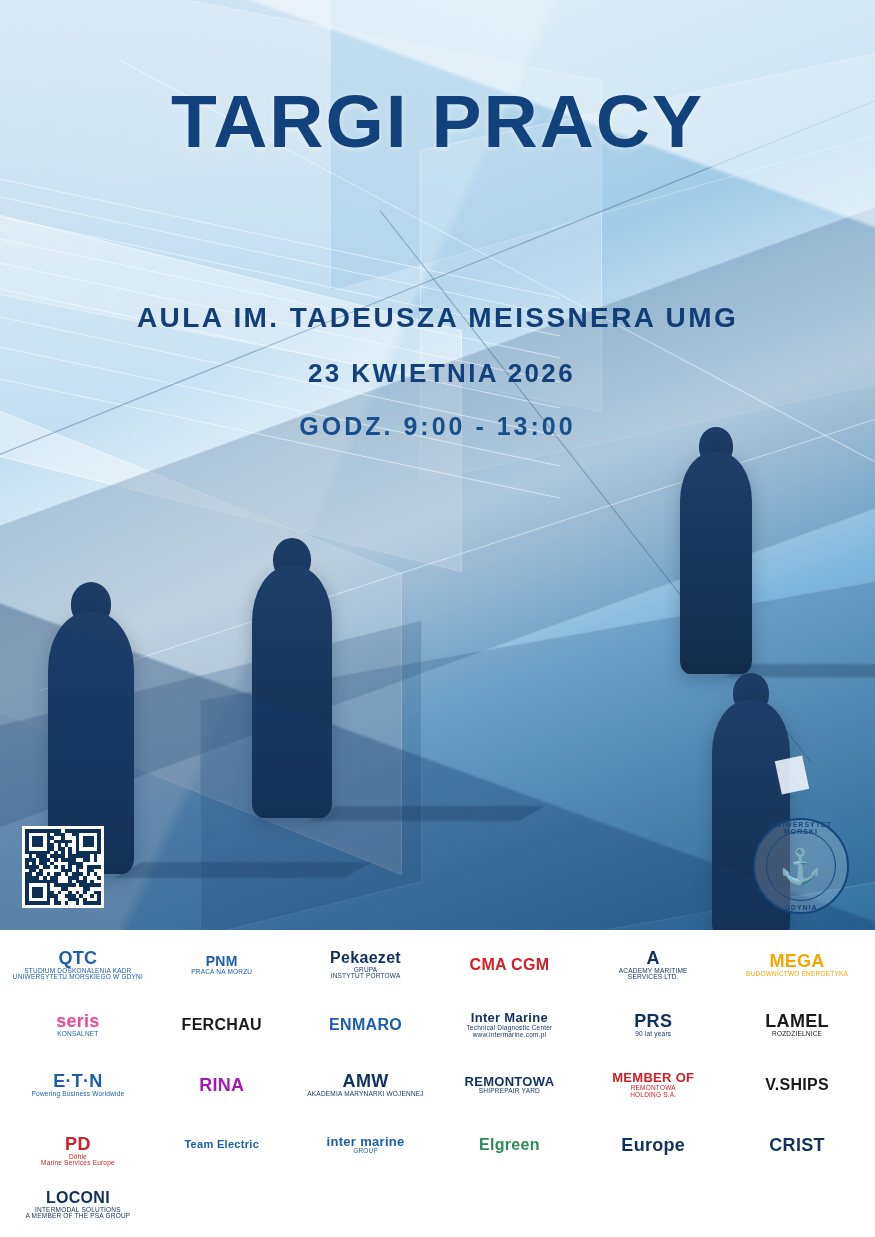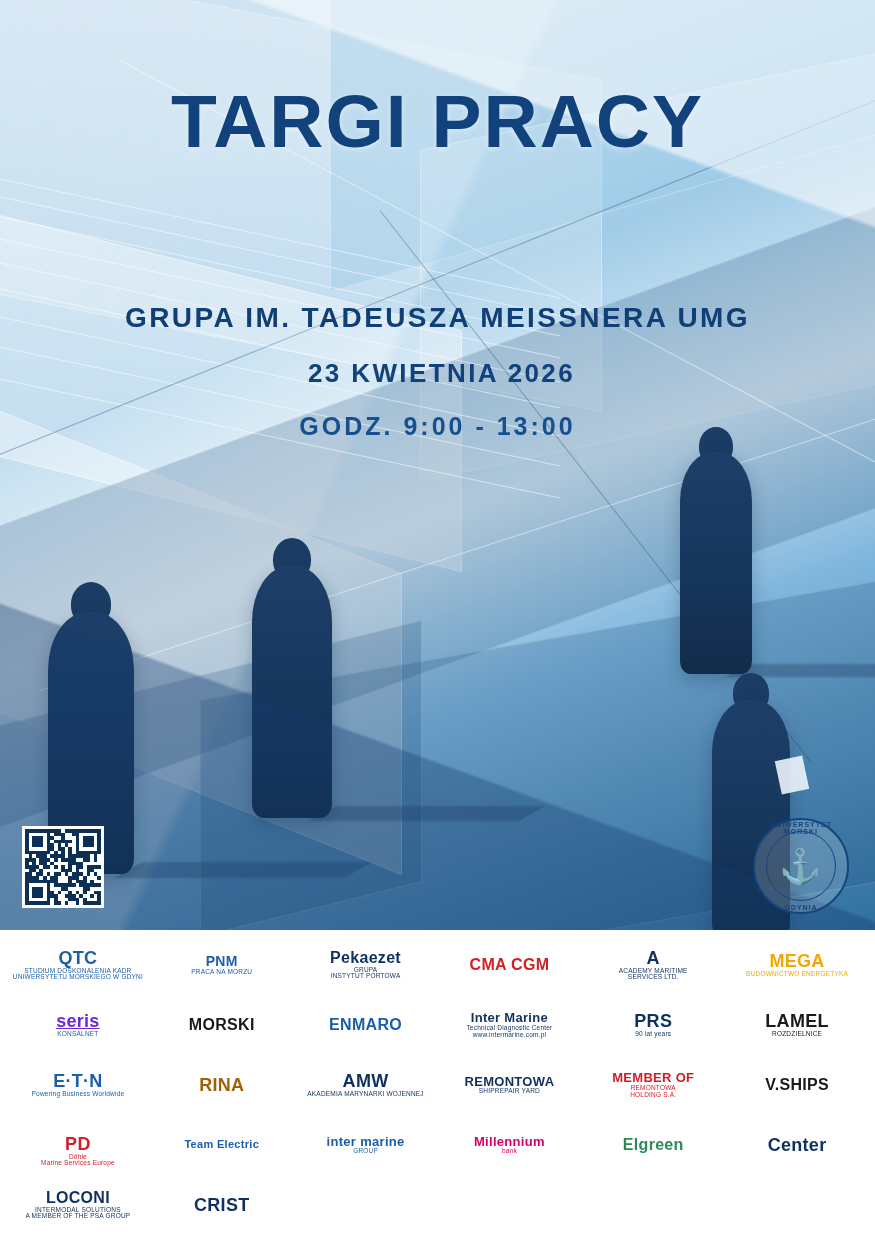--- a/index.html
+++ b/index.html
@@ -330,21 +330,21 @@
     </div>
 
     <div class="figure f4">
       <div class="fig-head"></div>
       <div class="fig-body"></div>
       <div class="paper"></div>
     </div>
   </div>
 
   <div class="title">TARGI PRACY</div>
-  <div class="venue">GRUPA IM. TADEUSZA MEISSNERA UMG</div>
+  <div class="venue">AULA IM. TADEUSZA MEISSNERA UMG</div>
   <div class="date">23 KWIETNIA 2026</div>
   <div class="time">GODZ. 9:00 - 13:00</div>
 
   <div class="qr">
     <div class="qr-grid" id="qr-grid">
         <i></i>
         <i></i>
         <i></i>
         <i></i>
         <i></i>
@@ -832,27 +832,27 @@
           </div>
         </div>
         <div class="logo">
           <div class="lw">
             <div class="l-main" style="color: rgb(242, 168, 0); font-size: 18px; letter-spacing: 0.3px;">MEGA</div>
             <div class="l-sub" style="color: rgb(242, 168, 0);">BUDOWNICTWO ENERGETYKA</div>
           </div>
         </div>
         <div class="logo">
           <div class="lw">
-            <div class="l-main" style="color: #6d28d9; font-size: 18px; letter-spacing: 0.3px; text-decoration: underline;">seris</div>
+            <div class="l-main" style="color: #ec4899; font-size: 18px; letter-spacing: 0.3px;">seris</div>
             <div class="l-sub" style="color: rgb(27, 95, 168);">KONSALNET</div>
           </div>
         </div>
         <div class="logo">
           <div class="lw">
-            <div class="l-main" style="color: rgb(26, 26, 26); font-size: 16px; letter-spacing: 0.3px;">MORSKI</div>
+            <div class="l-main" style="color: rgb(26, 26, 26); font-size: 16px; letter-spacing: 0.3px;">FERCHAU</div>
           </div>
         </div>
         <div class="logo">
           <div class="lw">
             <div class="l-main" style="color: rgb(27, 95, 168); font-size: 16px; letter-spacing: 0.3px;">ENMARO</div>
           </div>
         </div>
         <div class="logo">
           <div class="lw">
             <div class="l-main" style="color: rgb(16, 49, 94); font-size: 13px; letter-spacing: 0.3px;">Inter Marine</div>
@@ -873,21 +873,21 @@
           </div>
         </div>
         <div class="logo">
           <div class="lw">
             <div class="l-main" style="color: rgb(27, 95, 168); font-size: 18px; letter-spacing: 0.3px;">E·T·N</div>
             <div class="l-sub" style="color: rgb(27, 95, 168);">Powering Business Worldwide</div>
           </div>
         </div>
         <div class="logo">
           <div class="lw">
-            <div class="l-main" style="color: #a16207; font-size: 18px; letter-spacing: 0.3px;">RINA</div>
+            <div class="l-main" style="color: #a21caf; font-size: 18px; letter-spacing: 0.3px;">RINA</div>
           </div>
         </div>
         <div class="logo">
           <div class="lw">
             <div class="l-main" style="color: rgb(16, 49, 94); font-size: 18px; letter-spacing: 0.3px;">AMW</div>
             <div class="l-sub" style="color: rgb(16, 49, 94);">AKADEMIA MARYNARKI WOJENNEJ</div>
           </div>
         </div>
         <div class="logo">
           <div class="lw">
@@ -920,42 +920,36 @@
           </div>
         </div>
         <div class="logo">
           <div class="lw">
             <div class="l-main" style="color: rgb(27, 95, 168); font-size: 13px; letter-spacing: 0.3px;">inter marine</div>
             <div class="l-sub" style="color: rgb(27, 95, 168);">GROUP</div>
           </div>
         </div>
         <div class="logo">
           <div class="lw">
-            <div class="l-main" style="color: rgb(214, 0, 109); font-size: 13px; letter-spacing: 0.3px;">Millennium</div>
-            <div class="l-sub" style="color: rgb(214, 0, 109);">bank</div>
-          </div>
-        </div>
-        <div class="logo">
-          <div class="lw">
             <div class="l-main" style="color: rgb(46, 139, 87); font-size: 16px; letter-spacing: 0.3px;">Elgreen</div>
           </div>
         </div>
         <div class="logo">
           <div class="lw">
-            <div class="l-main" style="color: rgb(16, 49, 94); font-size: 18px; letter-spacing: 0.3px;">Center</div>
+            <div class="l-main" style="color: rgb(16, 49, 94); font-size: 18px; letter-spacing: 0.3px;">Europe</div>
+          </div>
+        </div>
+        <div class="logo">
+          <div class="lw">
+            <div class="l-main" style="color: rgb(16, 49, 94); font-size: 18px; letter-spacing: 0.3px;">CRIST</div>
           </div>
         </div>
         <div class="logo">
           <div class="lw">
             <div class="l-main" style="color: rgb(16, 49, 94); font-size: 16px; letter-spacing: 0.3px;">LOCONI</div>
             <div class="l-sub" style="color: rgb(16, 49, 94);">INTERMODAL SOLUTIONS</div>
             <div class="l-sub" style="color: rgb(16, 49, 94);">A MEMBER OF THE PSA GROUP</div>
           </div>
         </div>
-        <div class="logo">
-          <div class="lw">
-            <div class="l-main" style="color: rgb(16, 49, 94); font-size: 18px; letter-spacing: 0.3px;">CRIST</div>
-          </div>
-        </div>
       </div>
   </div>
 
 </div>
 
 </body></html>

